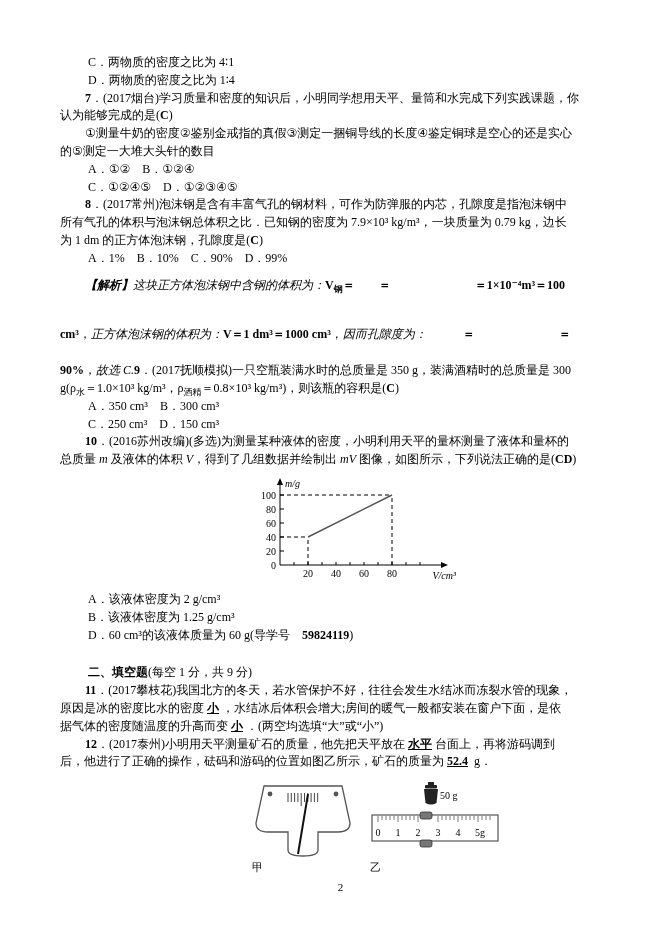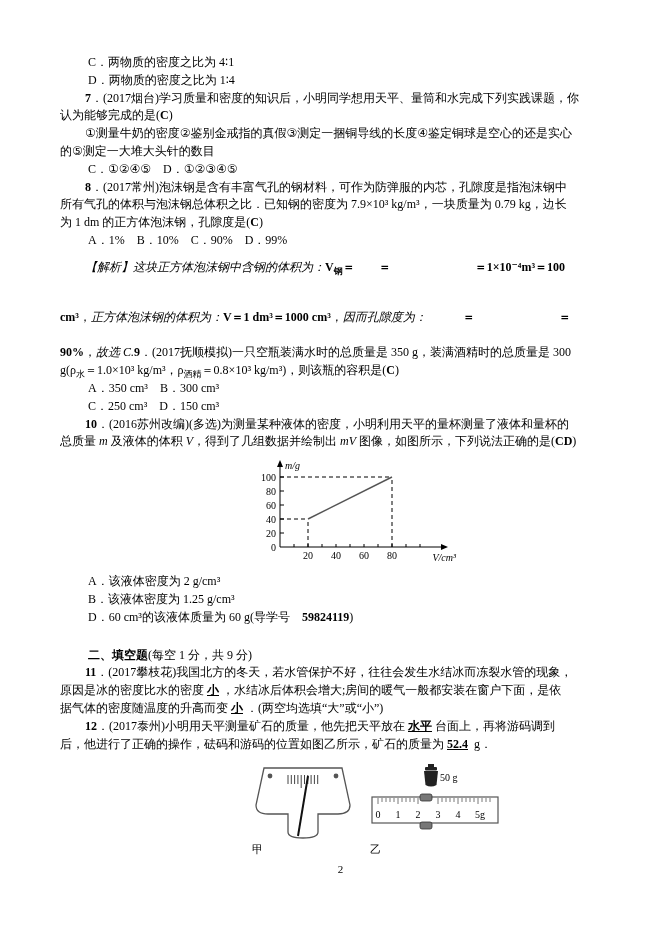--- a/index.html
+++ b/index.html
@@ -11,21 +11,21 @@
   .page{padding:54px 40px 16px 60px;box-sizing:border-box;width:661px;height:936px}
   .line{font-size:12px;line-height:17.8px;height:17.8px;white-space:nowrap}
   .ind1{padding-left:28px}
   .ind2{padding-left:25px}
   .t1{margin-top:9px}
   .t2{margin-top:32px}
   .t3{margin-top:18px}
   .hdr{margin-top:20px}
   .s-b{font-weight:bold}
   .s-k{font-style:italic}
-  .s-kb{font-weight:normal;font-style:italic}
+  .s-kb{font-weight:bold;font-style:italic}
   .s-u{font-weight:bold;text-decoration:underline;padding:0 3px}
   .s-i{font-style:italic}
   .s-sub{vertical-align:sub;font-size:9px}
   .s-bsub{vertical-align:sub;font-size:9px;font-weight:bold}
   .chart-wrap{margin:6px 0 2px 188px;height:114px}
   .figures{display:flex;gap:16px;margin:10px 0 2px 192px;height:92px}
   .fig{text-align:left}
   .fig-caption{font-size:11px;margin-top:1px}
   .pagenum{text-align:center;font-size:11px;margin-top:8px}
   svg{display:block}
@@ -36,20 +36,21 @@
 
 <div class="page">
 
   <div>
       <div class="line ind1"><span>C．两物质的密度之比为 4∶1</span></div>
       <div class="line ind1"><span>D．两物质的密度之比为 1∶4</span></div>
       <div class="line ind2"><span class="s-b">7</span><span>．(2017烟台)学习质量和密度的知识后，小明同学想用天平、量筒和水完成下列实践课题，你</span></div>
       <div class="line"><span>认为能够完成的是(</span><span class="s-b">C</span><span>)</span></div>
       <div class="line ind2"><span>①测量牛奶的密度②鉴别金戒指的真假③测定一捆铜导线的长度④鉴定铜球是空心的还是实心</span></div>
       <div class="line"><span>的⑤测定一大堆大头针的数目</span></div>
+      <div class="line ind1"><span>A．①②　B．①②④</span></div>
       <div class="line ind1"><span>C．①②④⑤　D．①②③④⑤</span></div>
       <div class="line ind2"><span class="s-b">8</span><span>．(2017常州)泡沫钢是含有丰富气孔的钢材料，可作为防弹服的内芯，孔隙度是指泡沫钢中</span></div>
       <div class="line"><span>所有气孔的体积与泡沫钢总体积之比．已知钢的密度为 7.9×10³ kg/m³，一块质量为 0.79 kg，边长</span></div>
       <div class="line"><span>为 1 dm 的正方体泡沫钢，孔隙度是(</span><span class="s-b">C</span><span>)</span></div>
       <div class="line ind1"><span>A．1%　B．10%　C．90%　D．99%</span></div>
       <div class="line ind2 t1"><span class="s-kb">【解析】</span><span class="s-k">这块正方体泡沫钢中含钢的体积为：</span><span class="s-b">V</span><span class="s-bsub">钢</span><span class="s-b">＝　　＝　　　　　　　＝1×10⁻⁴m³＝100</span></div>
       <div class="line t2"><span class="s-b">cm³</span><span>，</span><span class="s-k">正方体泡沫钢的体积为：</span><span class="s-b">V＝1 dm³＝1000 cm³</span><span>，</span><span class="s-k">因而孔隙度为：</span><span class="s-b">　　　＝　　　　　　　＝</span></div>
       <div class="line t3"><span class="s-b">90%</span><span>，</span><span class="s-k">故选 C.</span><span class="s-b">9</span><span>．(2017抚顺模拟)一只空瓶装满水时的总质量是 350 g，装满酒精时的总质量是 300</span></div>
       <div class="line"><span>g(ρ</span><span class="s-sub">水</span><span>＝1.0×10³ kg/m³，ρ</span><span class="s-sub">酒精</span><span>＝0.8×10³ kg/m³)，则该瓶的容积是(</span><span class="s-b">C</span><span>)</span></div>
       <div class="line ind1"><span>A．350 cm³　B．300 cm³</span></div>

